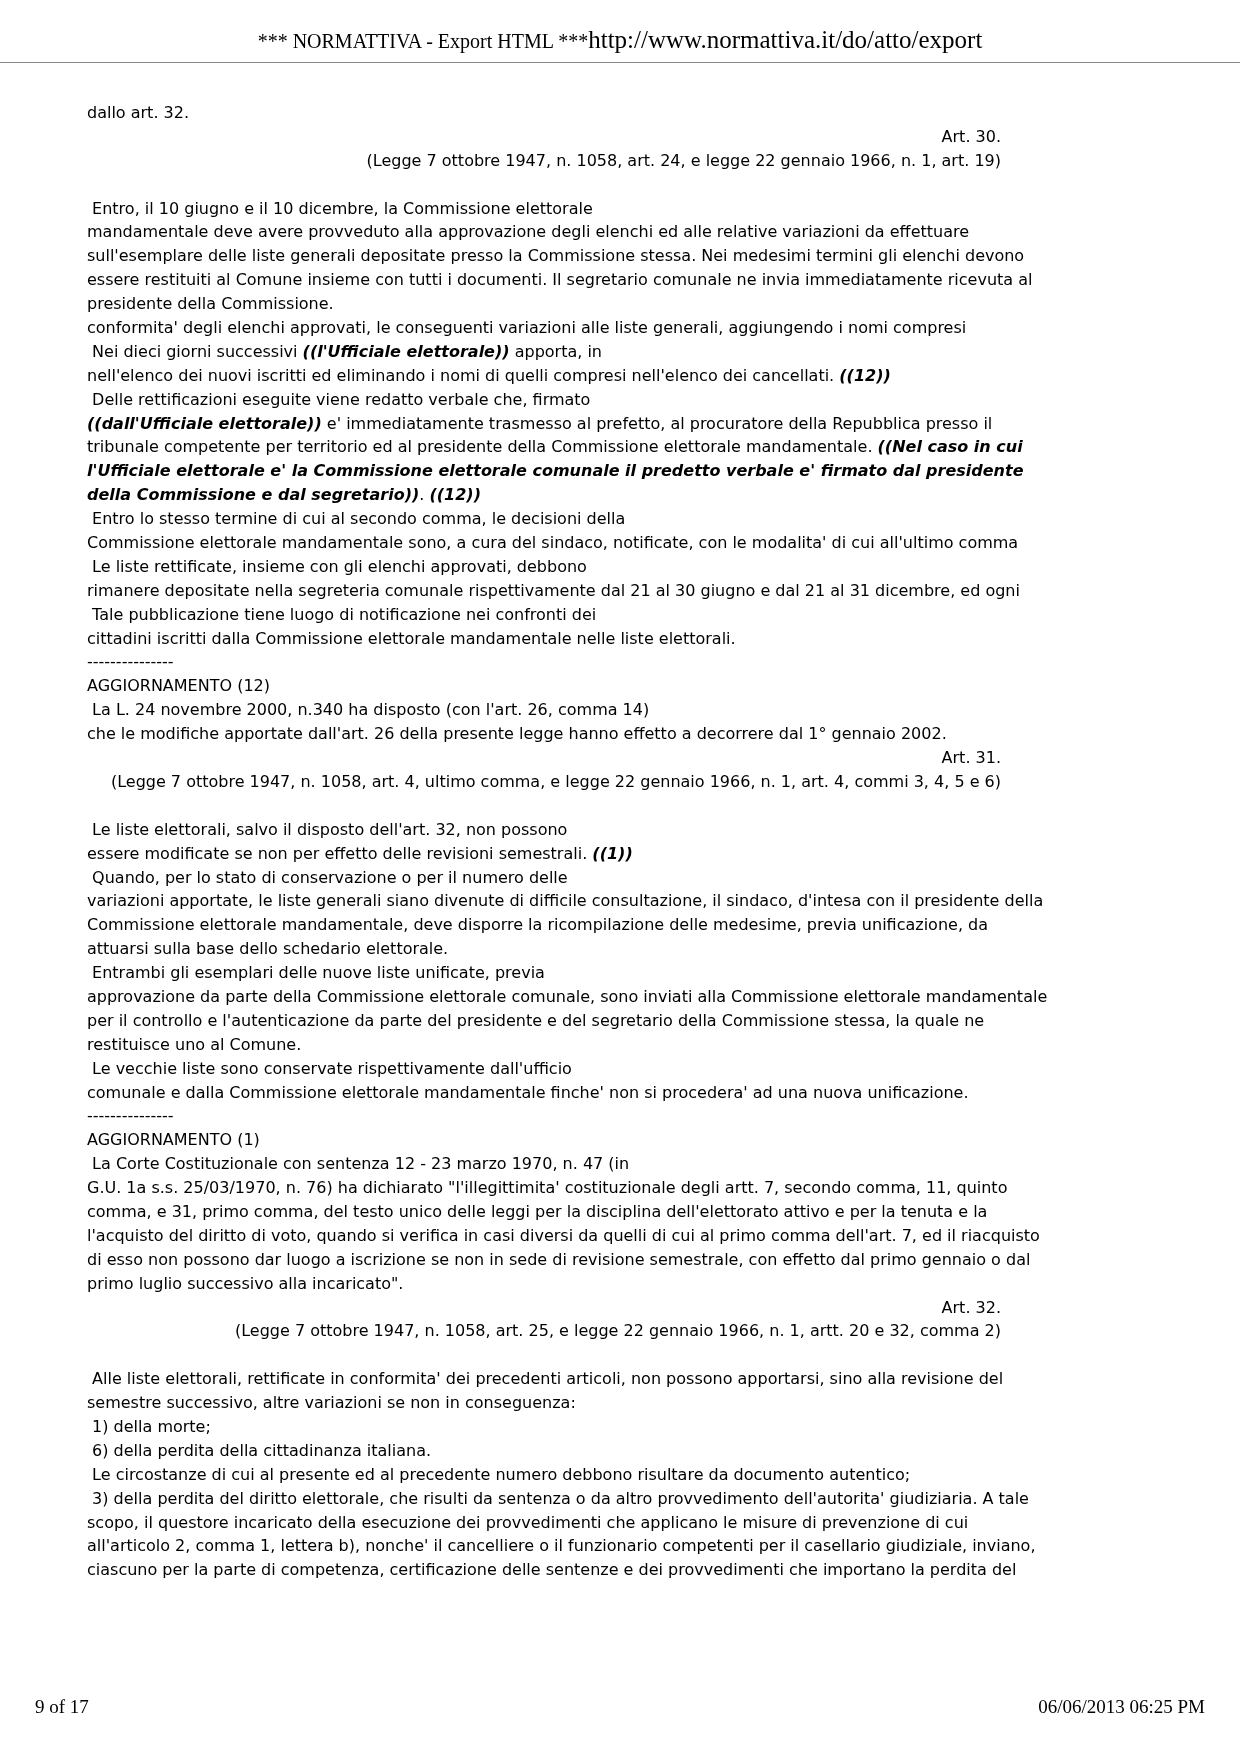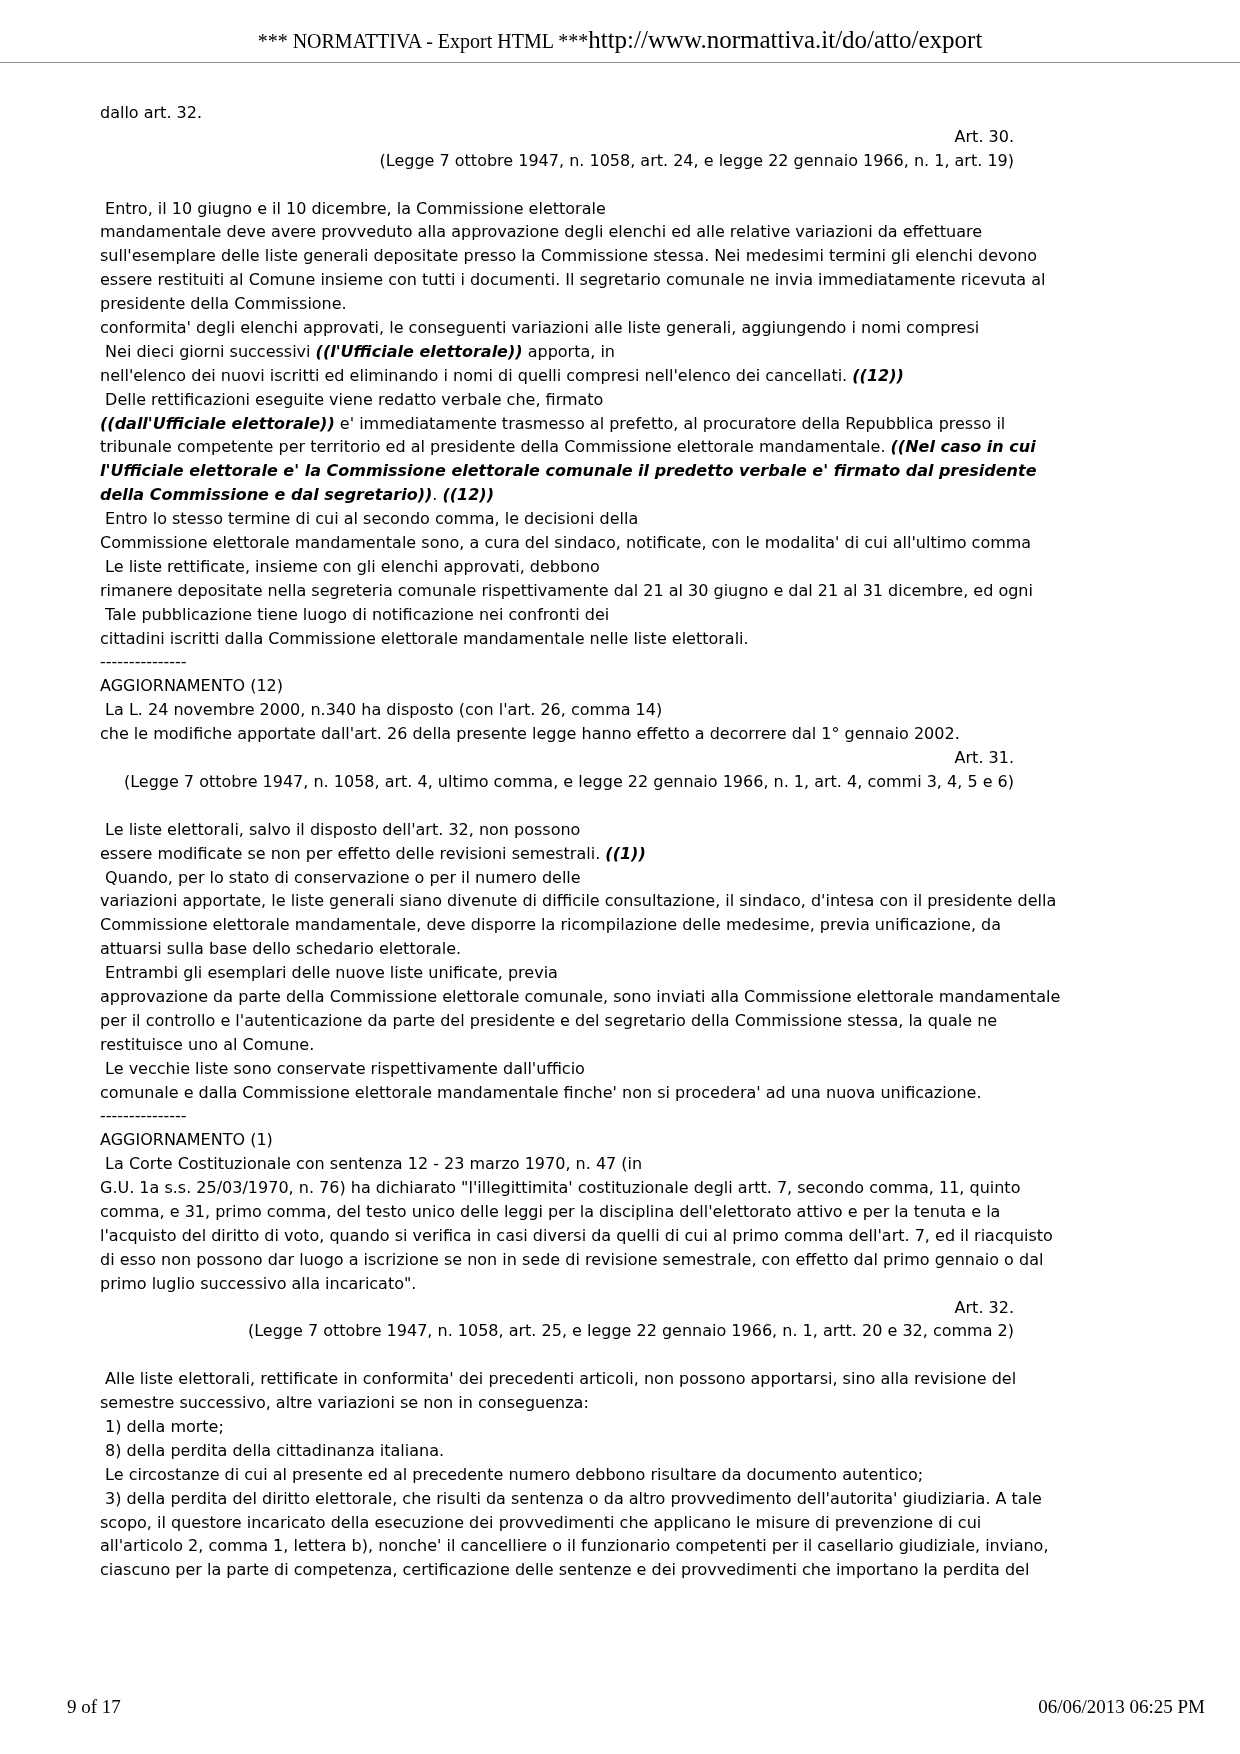--- a/index.html
+++ b/index.html
@@ -27,40 +27,39 @@
   .divider {
     position: absolute;
     left: 0;
     top: 62px;
     width: 1240px;
     height: 1px;
     background: #8a8a8a;
   }
   .doc {
     position: absolute;
-    left: 100px;
+    left: 87px;
     top: 101px;
     width: 1060px;
     font-size: 16px;
     line-height: 23.9px;
   }
   .ln { height: 23.9px; white-space: pre; }
   .ctr { width: 914px; text-align: right; }
   .bi { font-weight: bold; font-style: italic; }
   .footer {
     position: absolute;
     left: 35px;
     right: 35px;
     top: 1696px;
     display: flex;
     justify-content: space-between;
     align-items: center;
     font-family: "Liberation Serif", serif;
     font-size: 19px;
-    margin-left: 32px;
   }
 </style>
 </head>
 <body>
 
 <div class="header">
   <span class="title">*** NORMATTIVA - Export HTML ***</span>
   <span class="url">http://www.normattiva.it/do/atto/export</span>
 </div>
 
@@ -116,21 +115,21 @@
     <div class="ln"><span>comma, e 31, primo comma, del testo unico delle leggi per la disciplina dell'elettorato attivo e per la tenuta e la</span></div>
     <div class="ln"><span>l'acquisto del diritto di voto, quando si verifica in casi diversi da quelli di cui al primo comma dell'art. 7, ed il riacquisto</span></div>
     <div class="ln"><span>di esso non possono dar luogo a iscrizione se non in sede di revisione semestrale, con effetto dal primo gennaio o dal</span></div>
     <div class="ln"><span>primo luglio successivo alla incaricato".</span></div>
     <div class="ln ctr"><span>Art. 32.</span></div>
     <div class="ln ctr"><span>(Legge 7 ottobre 1947, n. 1058, art. 25, e legge 22 gennaio 1966, n. 1, artt. 20 e 32, comma 2)</span></div>
     <div class="ln">&nbsp;</div>
     <div class="ln"><span> Alle liste elettorali, rettificate in conformita' dei precedenti articoli, non possono apportarsi, sino alla revisione del</span></div>
     <div class="ln"><span>semestre successivo, altre variazioni se non in conseguenza:</span></div>
     <div class="ln"><span> 1) della morte;</span></div>
-    <div class="ln"><span> 8) della perdita della cittadinanza italiana.</span></div>
+    <div class="ln"><span> 6) della perdita della cittadinanza italiana.</span></div>
     <div class="ln"><span> Le circostanze di cui al presente ed al precedente numero debbono risultare da documento autentico;</span></div>
     <div class="ln"><span> 3) della perdita del diritto elettorale, che risulti da sentenza o da altro provvedimento dell'autorita' giudiziaria. A tale</span></div>
     <div class="ln"><span>scopo, il questore incaricato della esecuzione dei provvedimenti che applicano le misure di prevenzione di cui</span></div>
     <div class="ln"><span>all'articolo 2, comma 1, lettera b), nonche' il cancelliere o il funzionario competenti per il casellario giudiziale, inviano,</span></div>
     <div class="ln"><span>ciascuno per la parte di competenza, certificazione delle sentenze e dei provvedimenti che importano la perdita del</span></div>
   </div>
 
 <div class="footer">
   <span>9 of 17</span>
   <span>06/06/2013 06:25 PM</span>

